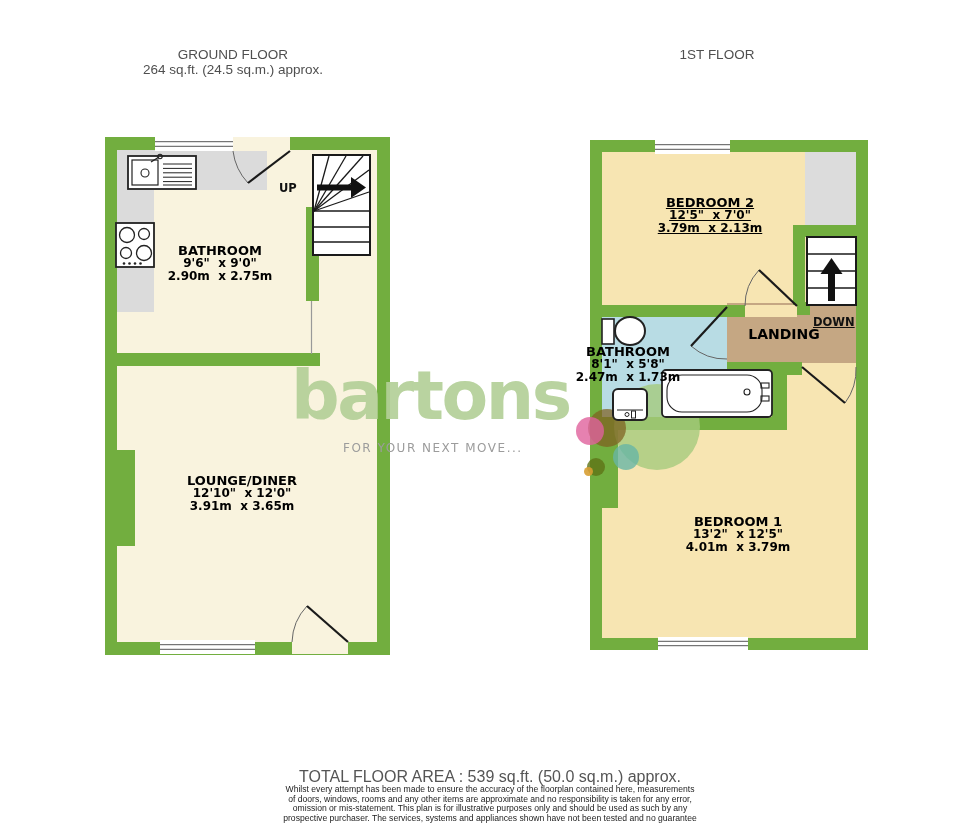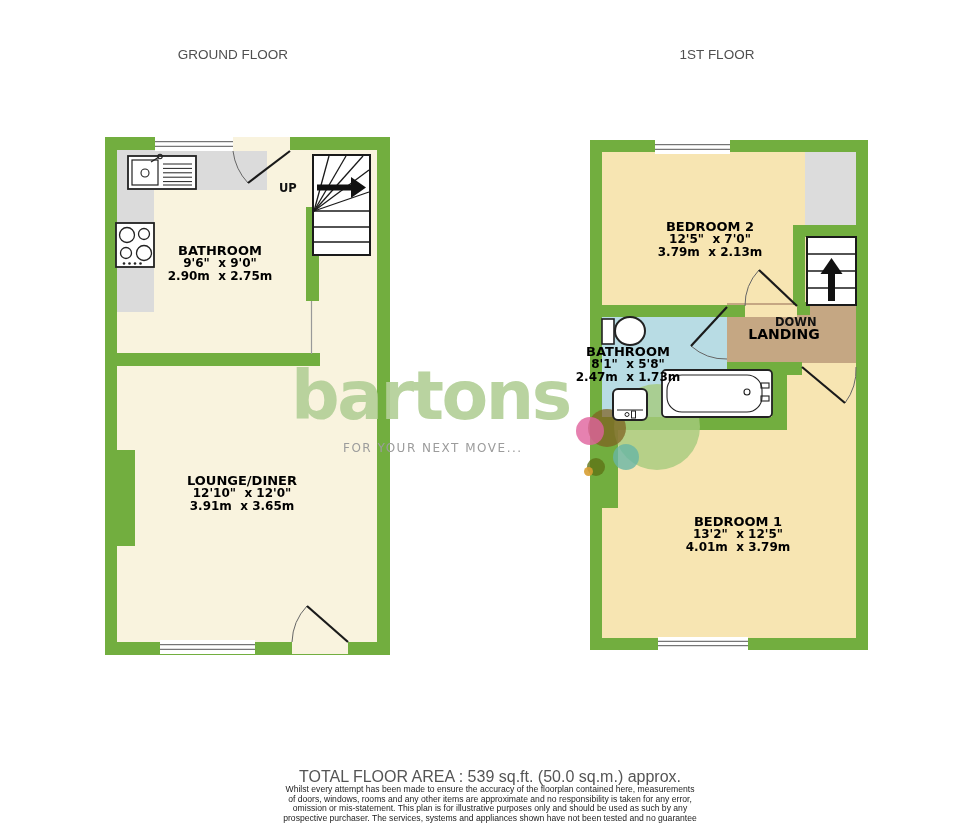--- a/index.html
+++ b/index.html
@@ -25,20 +25,21 @@
   .footer-disc{top:785px;font-size:8.6px;line-height:9.5px;color:#222;}
   svg{position:absolute;left:0;top:0;}
 </style>
 </head>
 <body>
 
 <div id="canvas">
 
   <div class="hdr" style="left:83px;top:20px;width:300px;">
     <div>GROUND FLOOR</div>
+    <div>264 sq.ft. (24.5 sq.m.) approx.</div>
   </div>
   <div class="hdr" style="left:567px;top:20px;width:300px;">
     <div>1ST FLOOR</div>
   </div>
 
   <div>
     <div class="fill" style="left:105px;top:137px;width:285px;height:518px;background:#72AE3F;"></div>
     <div class="fill" style="left:117px;top:150px;width:260px;height:492px;background:#F9F3DE;"></div>
     <div class="fill" style="left:117px;top:150px;width:150px;height:40px;background:#DBDBDB;"></div>
     <div class="fill" style="left:117px;top:150px;width:37px;height:162px;background:#DBDBDB;"></div>
@@ -202,38 +203,38 @@
   <div class="room-label" style="left:140px;top:244px;width:160px;">
     <div class="room-name">BATHROOM</div>
     <div class="dims">9'6"  x 9'0"</div>
     <div class="dims">2.90m  x 2.75m</div>
   </div>
   <div class="room-label" style="left:162px;top:474px;width:160px;">
     <div class="room-name">LOUNGE/DINER</div>
     <div class="dims">12'10"  x 12'0"</div>
     <div class="dims">3.91m  x 3.65m</div>
   </div>
-  <div class="room-label" style="left:630px;top:220px;width:160px;">
+  <div class="room-label" style="left:630px;top:196px;width:160px;text-decoration:underline;">
     <div class="room-name">BEDROOM 2</div>
     <div class="dims">12'5"  x 7'0"</div>
     <div class="dims">3.79m  x 2.13m</div>
   </div>
   <div class="room-label" style="left:548px;top:345px;width:160px;">
     <div class="room-name">BATHROOM</div>
     <div class="dims">8'1"  x 5'8"</div>
     <div class="dims">2.47m  x 1.73m</div>
   </div>
   <div class="room-label" style="left:658px;top:515px;width:160px;">
     <div class="room-name">BEDROOM 1</div>
     <div class="dims">13'2"  x 12'5"</div>
     <div class="dims">4.01m  x 3.79m</div>
   </div>
   <div class="room-label" style="left:724px;top:326px;width:120px;font-size:14px;">LANDING</div>
   <div class="small-label" style="left:279px;top:181px;">UP</div>
-  <div class="small-label" style="left:775px;top:315px;">DOWN</div>
+  <div class="small-label" style="left:813px;top:315px;text-decoration:underline;">DOWN</div>
 
   <div class="footer footer-total">TOTAL FLOOR AREA : 539 sq.ft. (50.0 sq.m.) approx.</div>
   <div class="footer footer-disc">
     <div>Whilst every attempt has been made to ensure the accuracy of the floorplan contained here, measurements</div>
     <div>of doors, windows, rooms and any other items are approximate and no responsibility is taken for any error,</div>
     <div>omission or mis-statement. This plan is for illustrative purposes only and should be used as such by any</div>
     <div>prospective purchaser. The services, systems and appliances shown have not been tested and no guarantee</div>
 
   </div>
 

